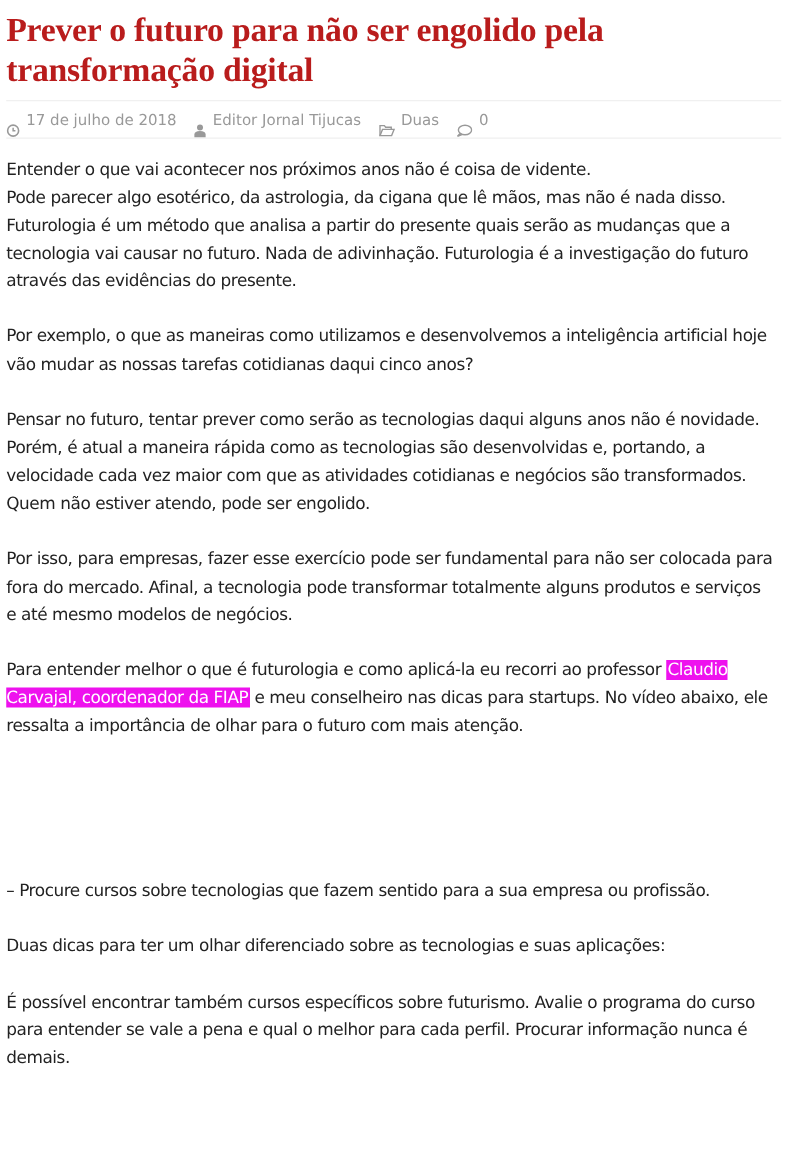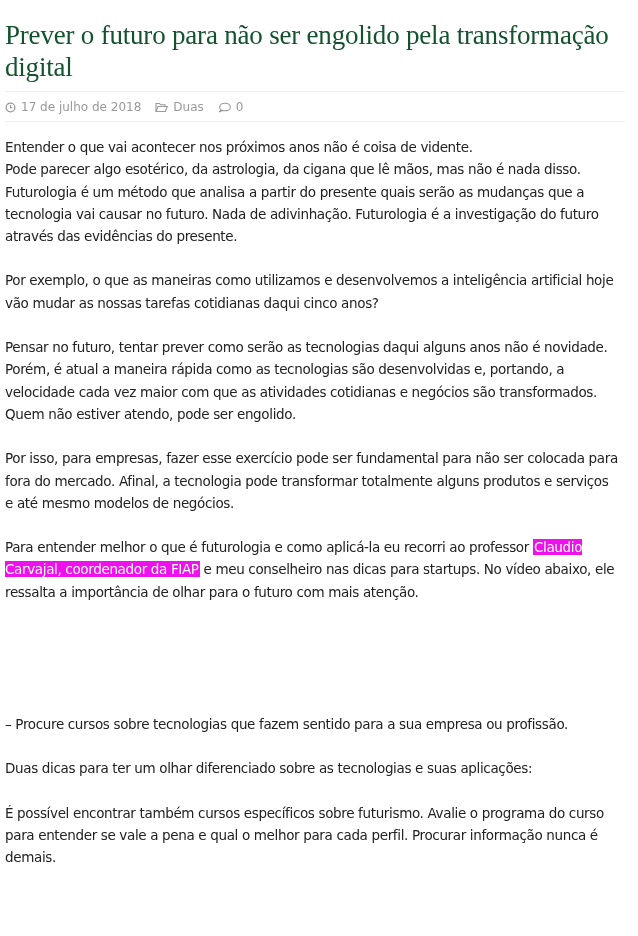--- a/index.html
+++ b/index.html
@@ -14,26 +14,26 @@
       position: relative;
     }
     .article {
       position: absolute;
       left: 5px;
       top: 0;
       width: 625px;
     }
     .title {
       font-family: "Liberation Serif", "DejaVu Serif", serif;
-      font-weight: normal;
+      font-weight: bold;
       font-size: 27px;
       line-height: 32px;
-      color: #14532d;
+      color: #b91c1c;
       margin: 0;
-      padding-top: 19px;
+      padding-top: 8px;
       letter-spacing: -0.2px;
     }
     .meta-sep-top {
       height: 1px;
       background: #f0f0f0;
       margin-top: 8px;
       width: 620px;
     }
     .meta {
       font-family: "DejaVu Sans", sans-serif;
@@ -41,21 +41,21 @@
       color: #999999;
       height: 28px;
       line-height: 28px;
       display: flex;
       align-items: center;
       gap: 0;
       margin-top: 1px;
     }
     .meta-item {
       display: inline-flex;
-      align-items: center;
+      align-items: flex-end;
       margin-right: 14px;
     }
     .meta-item svg {
       margin-right: 5px;
       display: block;
     }
     .meta-sep-bottom {
       height: 1px;
       background: #f0f0f0;
       width: 620px;
@@ -94,20 +94,29 @@
       <span>
         <svg width="11" height="11" viewBox="0 0 12 12">
           <circle cx="6" cy="6" r="4.8" fill="none" stroke="#999" stroke-width="1.4"></circle>
           <path d="M6 3.4 V6.2 H8" fill="none" stroke="#999" stroke-width="1.3"></path>
         </svg>
       </span>
       <span>17 de julho de 2018</span>
     </span>
     <span class="meta-item">
       <span>
+        <svg width="10" height="11" viewBox="0 0 10 11">
+          <circle cx="5" cy="3" r="2.4" fill="#999"></circle>
+          <path d="M0.5 11 V8.5 C0.5 6.8 2 5.8 5 5.8 C8 5.8 9.5 6.8 9.5 8.5 V11 Z" fill="#999"></path>
+        </svg>
+      </span>
+      <span>Editor Jornal Tijucas</span>
+    </span>
+    <span class="meta-item">
+      <span>
         <svg width="13" height="11" viewBox="0 0 13 11">
           <path d="M1 9.5 V1.5 H4.5 L5.5 2.8 H10 V4.5" fill="none" stroke="#999" stroke-width="1.1"></path>
           <path d="M1 9.5 L3 4.5 H12.3 L10.3 9.5 Z" fill="none" stroke="#999" stroke-width="1.1"></path>
         </svg>
       </span>
       <span>Duas</span>
     </span>
     <span class="meta-item">
       <span>
         <svg width="13" height="11" viewBox="0 0 13 11">

